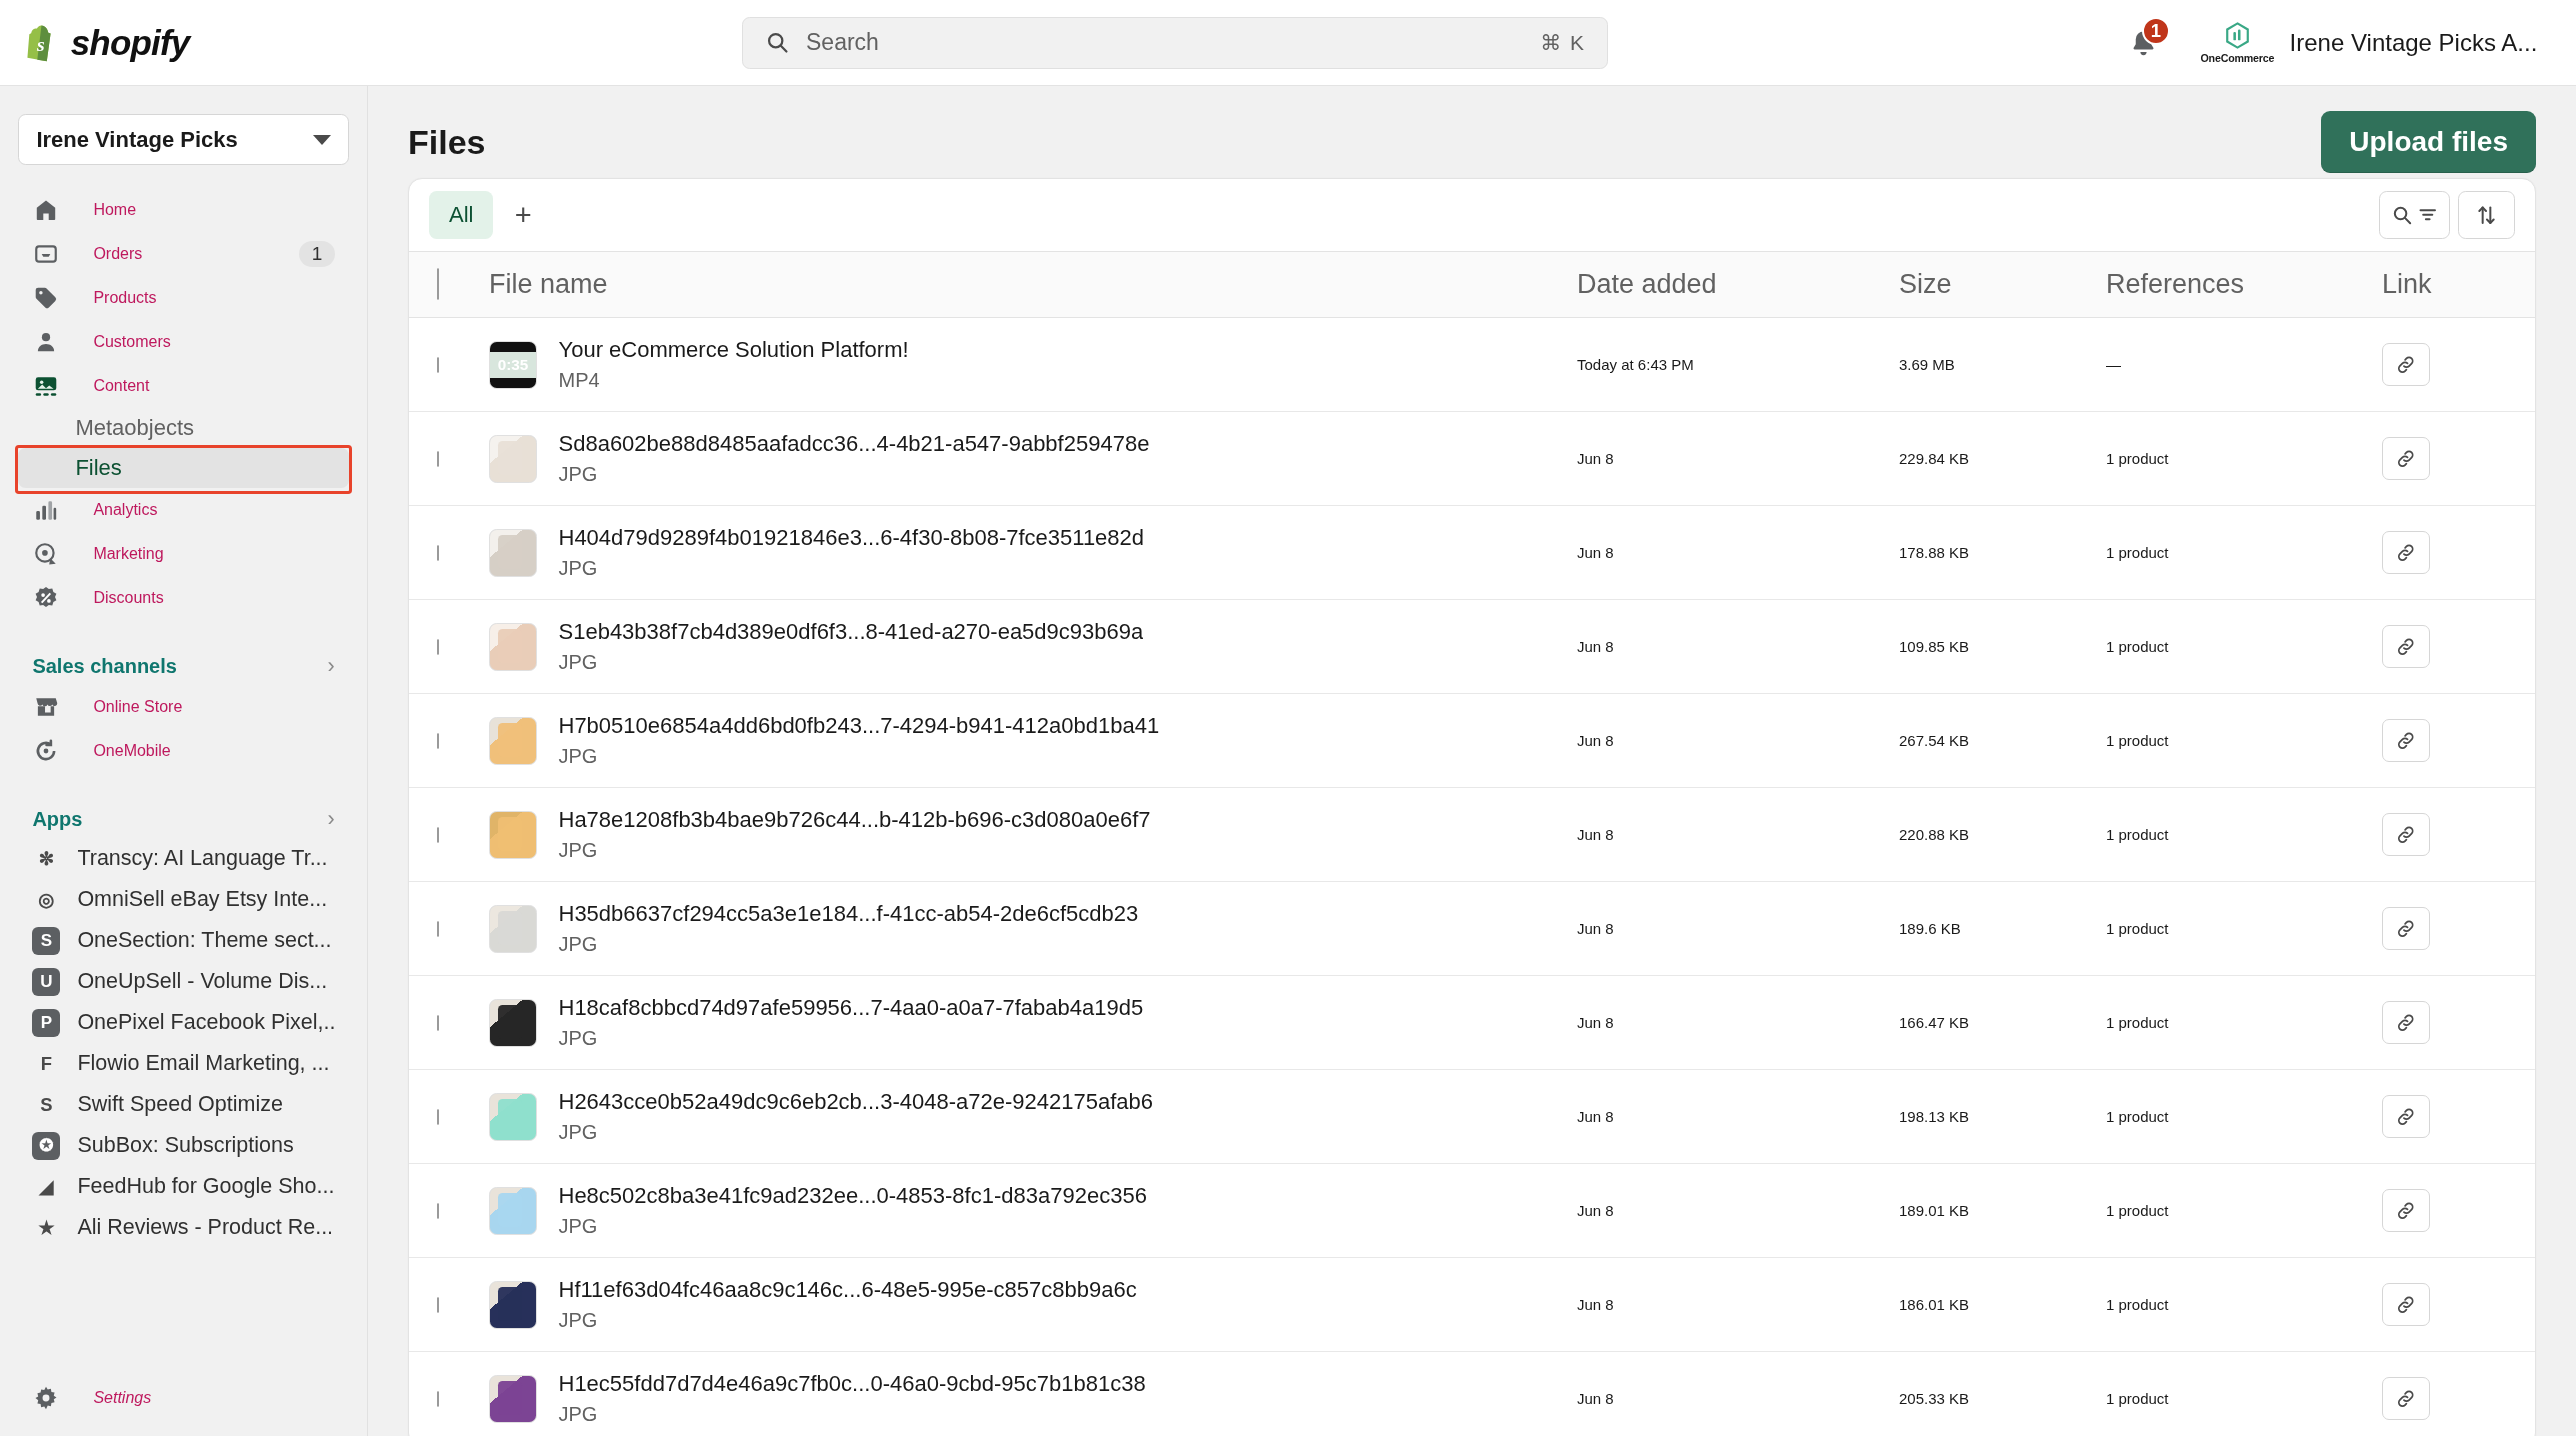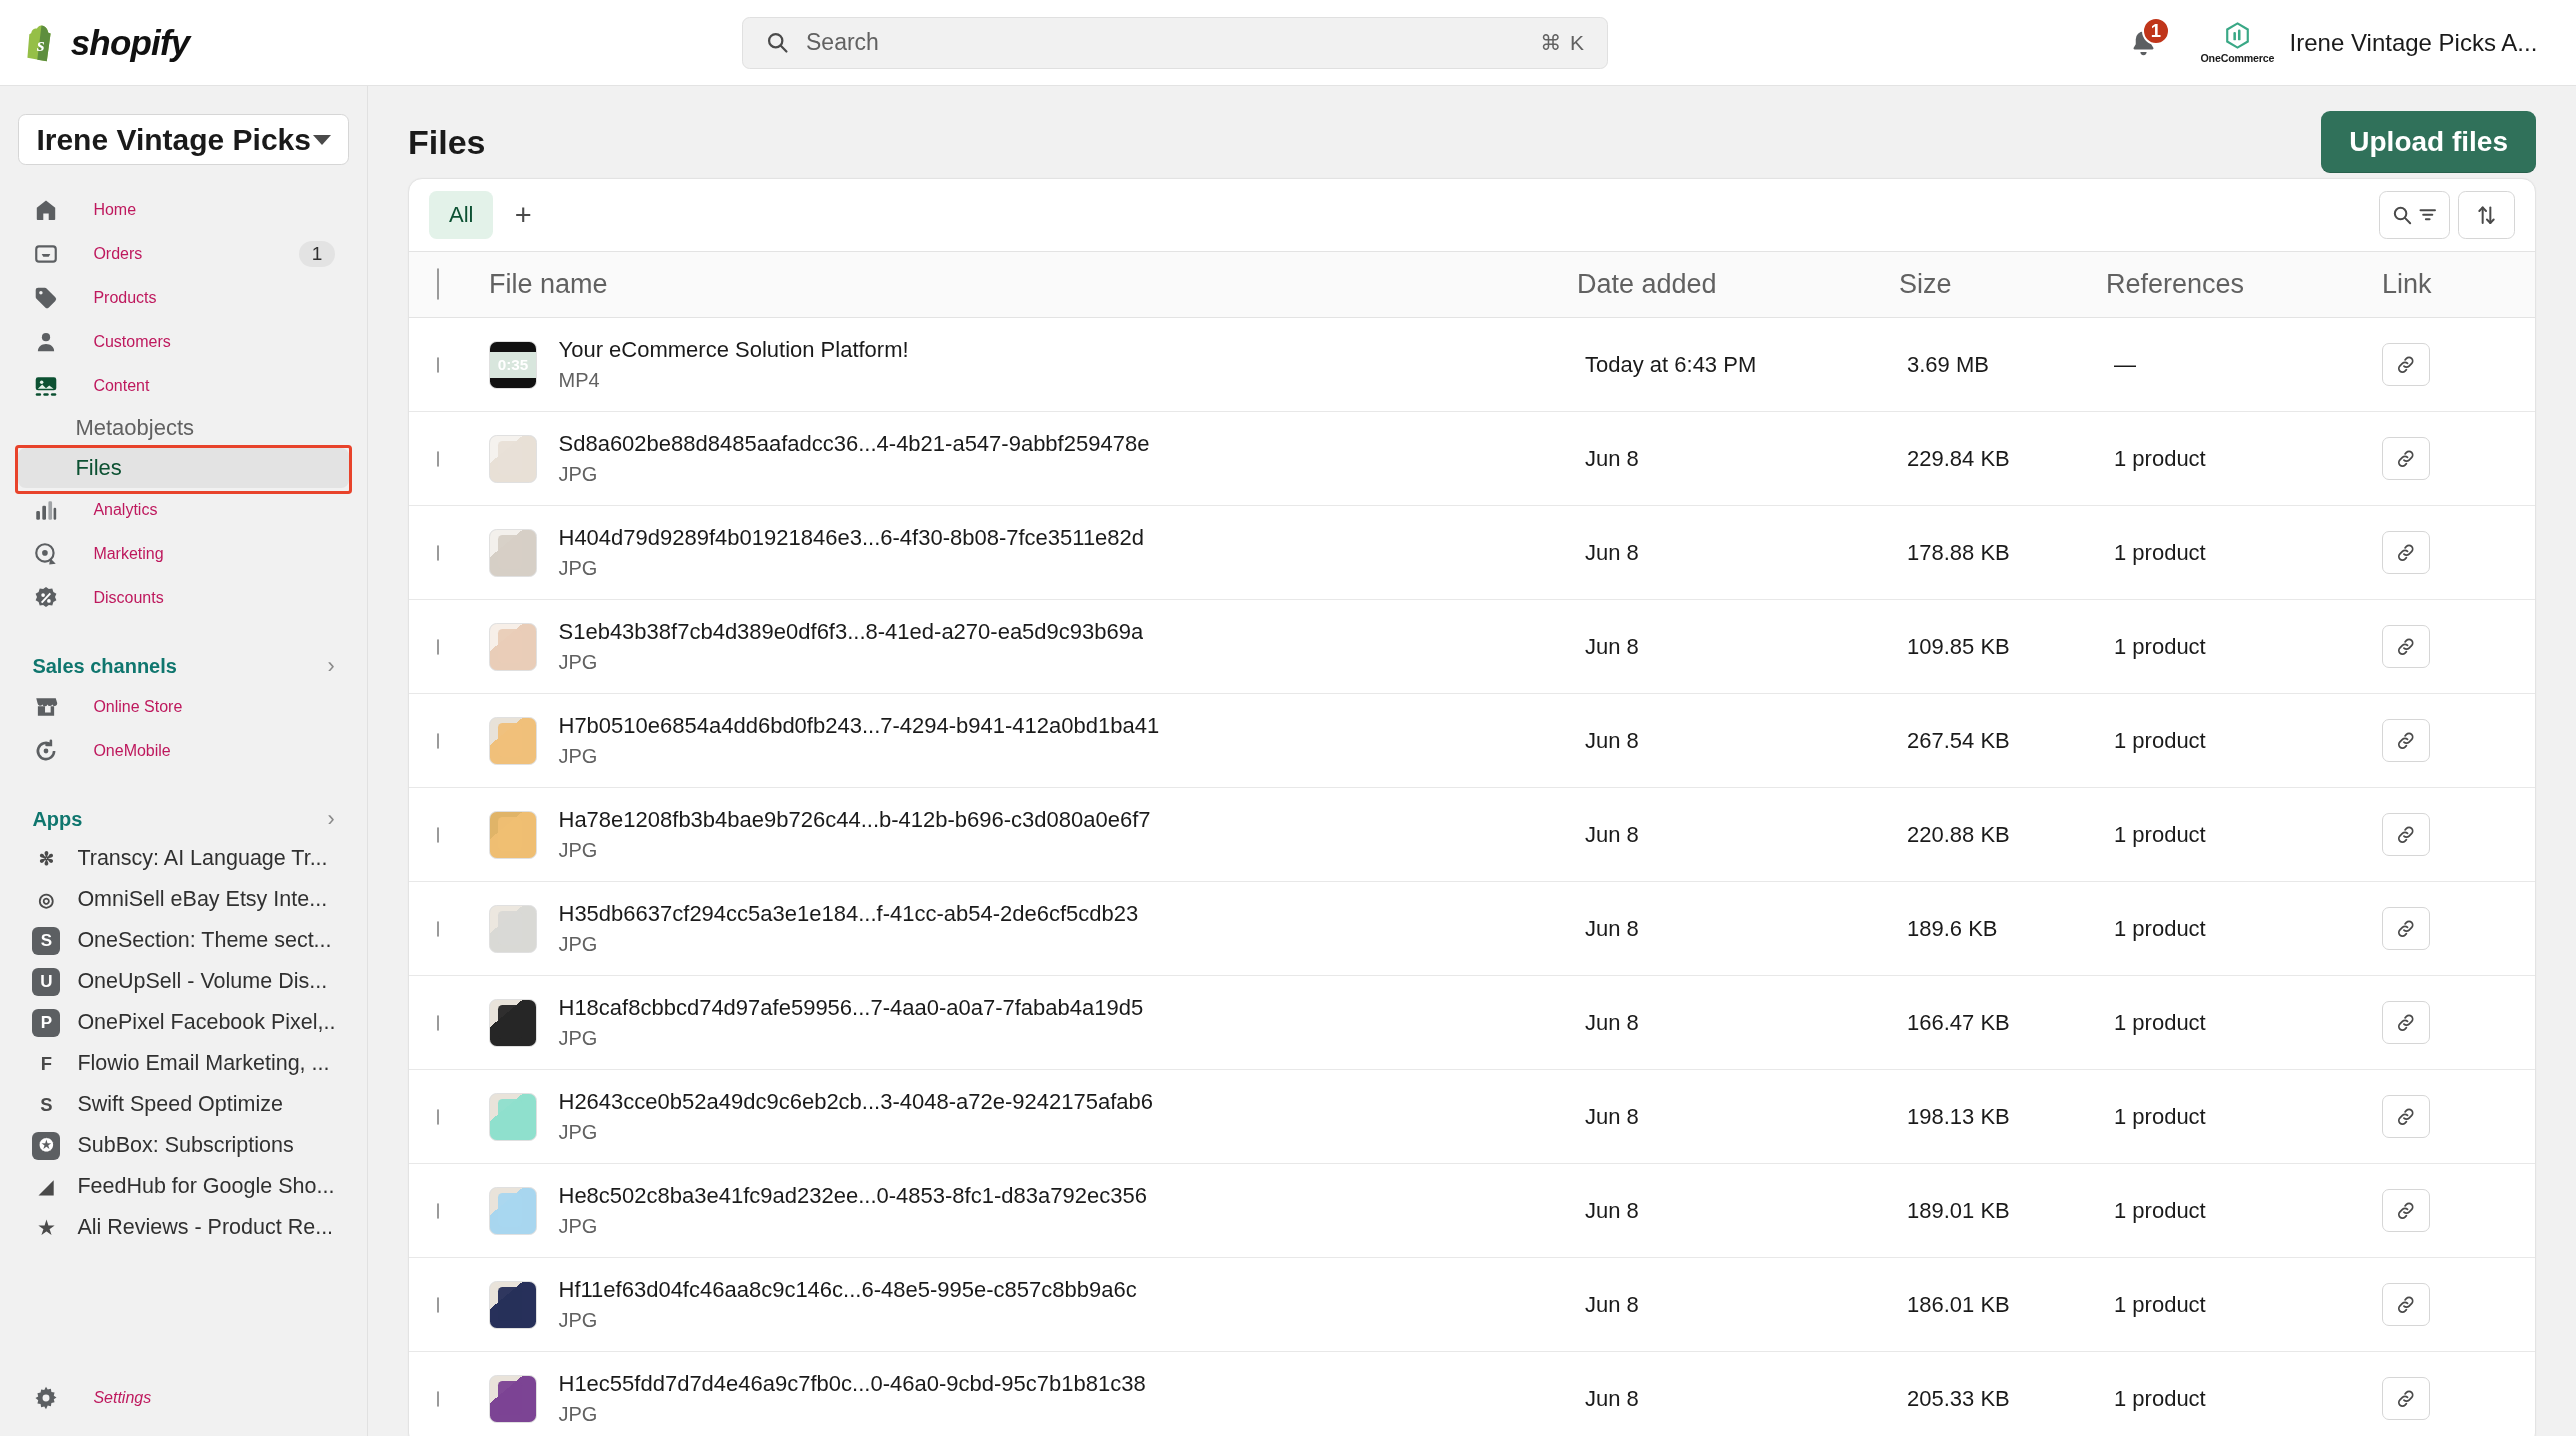--- a/index.html
+++ b/index.html
@@ -51,21 +51,21 @@
   .sidebar {
     width: 368px; min-width: 368px; background: #f1f1f1;
     border-right: 0.8px solid #e1e1e1;
     display: flex; flex-direction: column; padding: 0 18.4px;
     position: relative;
   }
   .store-switcher {
     margin-top: 28px; height: 51px; background: #fff; border: 0.8px solid #d6d6d6;
     border-radius: 7.7px; display: flex; align-items: center; padding: 0 17px;
   }
-  .store-name { font-size: 30px; font-weight: 600; color: #1a1a1a; flex: 1; }
+  .store-name { font-size: 22px; font-weight: 600; color: #1a1a1a; flex: 1; }
   .caret { width: 0; height: 0; border-left: 9.2px solid transparent; border-right: 9.2px solid transparent; border-top: 10px solid #4a4a4a; }
 
   .nav { margin-top: 23px; }
   .nav-item {
     height: 44px; display: flex; align-items: center; gap: 17px;
     padding: 0 14px; border-radius: 7.7px; cursor: pointer;
   }
   .nav-item .label { font-size: 16px; color: #be185d; flex: 1; margin-left: 16px; }
   .nav-icon { width: 28px; height: 28px; display:flex; align-items:center; justify-content:center; flex: 0 0 28px; }
   .nav-badge {
@@ -142,21 +142,21 @@
     width: 48px; height: 48px; border-radius: 7.7px; overflow: hidden; flex: 0 0 48px;
     position: relative; background: #ddd; border: 0.8px solid #e0e0e0;
   }
   .thumb .dur {
     position: absolute; inset: 0; display: flex; align-items: center; justify-content: center;
     color: #fff; font-size: 15.3px; font-weight: 600;
   }
   .name-lines { display: flex; flex-direction: column; gap: 6.1px; min-width: 0; }
   .fname { font-size: 22px; color: #1a1a1a; white-space: nowrap; overflow: hidden; text-overflow: ellipsis; }
   .ftype { font-size: 20px; color: #616161; }
-  .cell-txt { font-size: 22px; color: #1a1a1a; margin-left: 8px; }
+  .cell-txt { font-size: 15px; color: #1a1a1a; }
   .link-btn {
     width: 48px; height: 43px; border: 0.8px solid #d6d6d6; border-radius: 7px; background: #fff;
     display: flex; align-items: center; justify-content: center; cursor: pointer;
   }
   svg { display: block; }
 </style>
 </head>
 <body>
 
 <div class="app">

